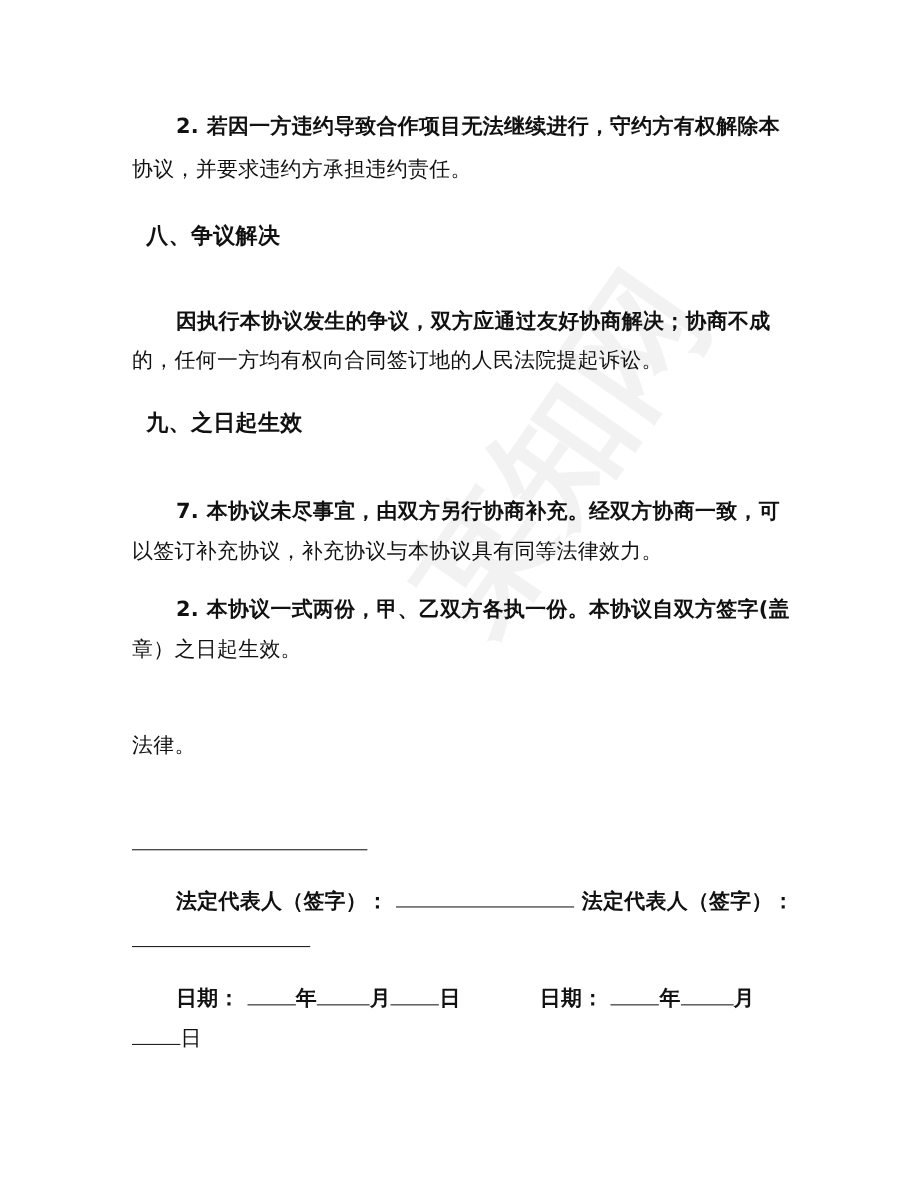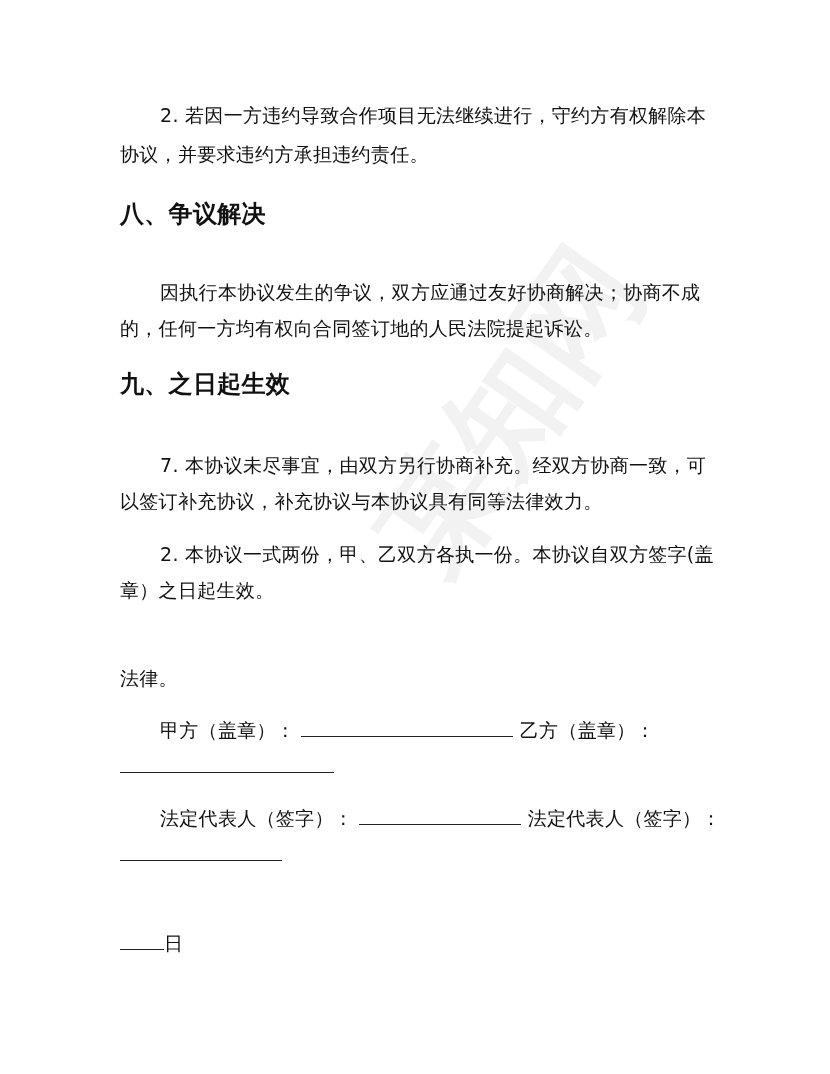--- a/index.html
+++ b/index.html
@@ -1,21 +1,21 @@
 <!DOCTYPE html>
 <html><head>
 <meta charset="utf-8">
 <style>
   html, body { margin: 0; padding: 0; background: #ffffff; }
   body { width: 830px; height: 1074px; position: relative; overflow: hidden;
          font-family: "DejaVu Sans", "Liberation Sans", sans-serif; color: #111; }
   .page { position: absolute; left: 0; top: 0; width: 830px; height: 1074px; }
   .line { position: absolute; left: 120px; font-size: 19px; line-height: 28px; white-space: nowrap; letter-spacing: 0.3px; }
-  .indent { left: 160px; }
-  .heading { font-weight: bold; font-size: 24px; }
+  .indent { left: 160px; font-weight: bold; }
+  .heading { font-weight: bold; font-size: 20px; margin-left: 13px; }
   .blank { display: inline-block; border-bottom: 1px solid #222; height: 20px; vertical-align: baseline; }
   .watermark { position: absolute; left: 330px; top: 330px; font-size: 120px; font-weight: bold;
                color: rgba(0,0,0,0.05); transform: rotate(-55deg); transform-origin: center;
                white-space: nowrap; pointer-events: none; }
 </style>
 </head>
 <body>
 
 <div class="page">
   <div class="watermark">某知网</div>
@@ -29,34 +29,36 @@
 
   <div class="line heading" style="top:370px">九、之日起生效</div>
   <div class="line indent" style="top:451px">7. 本协议未尽事宜，由双方另行协商补充。经双方协商一致，可</div>
   <div class="line" style="top:487px">以签订补充协议，补充协议与本协议具有同等法律效力。</div>
 
   <div class="line indent" style="top:540px">2. 本协议一式两份，甲、乙双方各执一份。本协议自双方签字(盖</div>
   <div class="line" style="top:576px">章）之日起生效。</div>
 
   <div class="line" style="top:664px">法律。</div>
 
-  <div class="line indent" style="top:716px">
-    <span>甲方（盖章）：</span>
-    <span class="blank" style="width:212px"></span>
-    <span>乙方（盖章）：</span>
-  </div>
   <div class="line" style="top:752px">
     <span class="blank" style="width:214px"></span>
   </div>
 
   <div class="line indent" style="top:804px">
     <span>法定代表人（签字）：</span>
     <span class="blank" style="width:162px"></span>
     <span>法定代表人（签字）：</span>
   </div>
   <div class="line" style="top:840px">
     <span class="blank" style="width:162px"></span>
   </div>
 
+  <div class="line indent" style="top:893px">
+    <span>日期：</span>
+    <span class="blank" style="width:44px"></span><span>年</span><span class="blank" style="width:48px"></span><span>月</span><span class="blank" style="width:44px"></span><span>日</span>
+    <span style="display:inline-block;width:58px"></span>
+    <span>日期：</span>
+    <span class="blank" style="width:44px"></span><span>年</span><span class="blank" style="width:48px"></span><span>月</span>
+  </div>
   <div class="line" style="top:929px">
     <span class="blank" style="width:44px"></span><span>日</span>
   </div>
 </div>
 
 </body></html>

